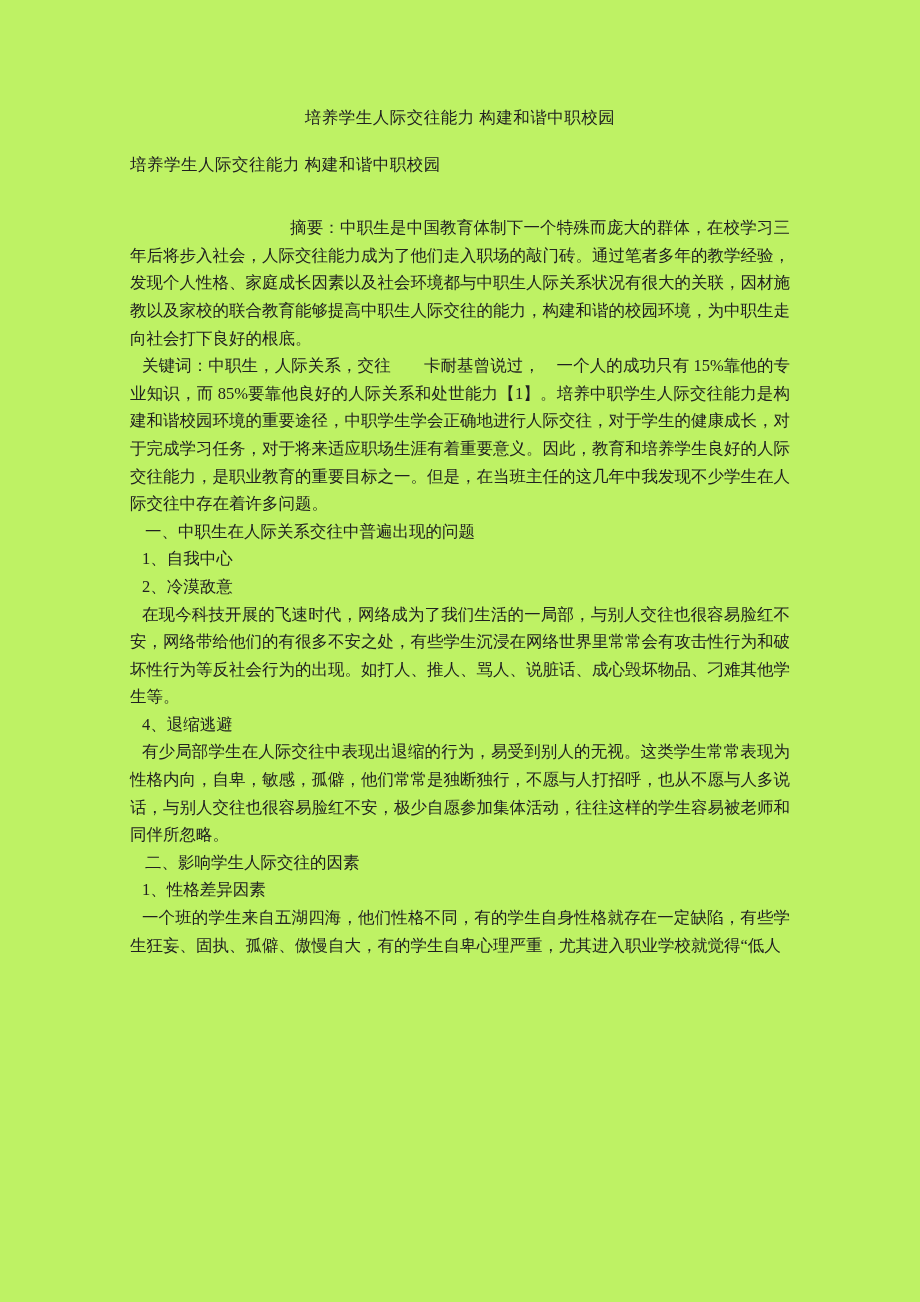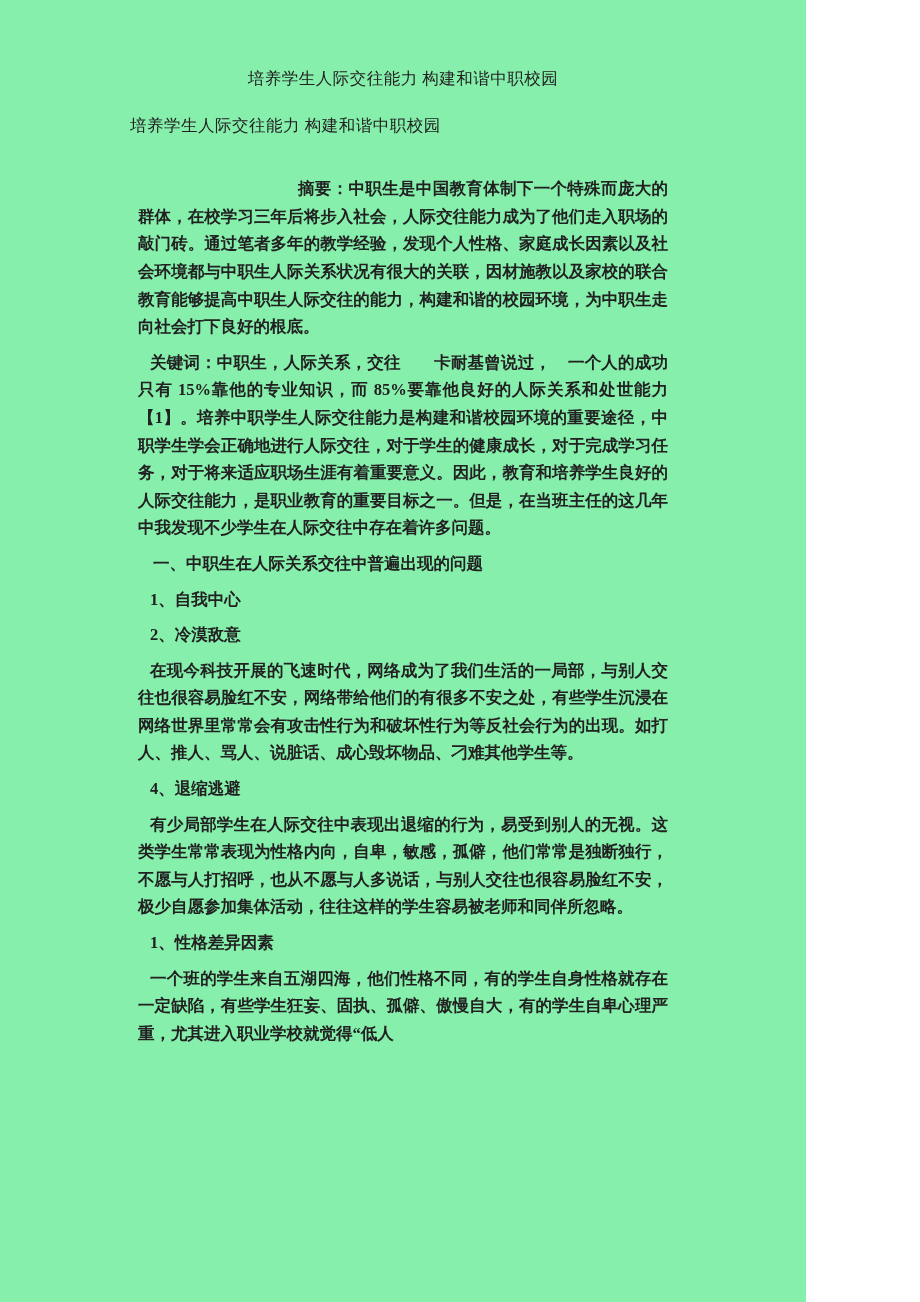--- a/index.html
+++ b/index.html
@@ -8,25 +8,25 @@
     background: #ffffff;
   }
   body {
     width: 920px;
     height: 1302px;
     overflow: hidden;
     font-family: "Liberation Serif", "DejaVu Serif", serif;
   }
   .page {
     position: relative;
-    width: 806px;
+    width: 920px;
     height: 1302px;
-    background: #86efac;
+    background: #bef264;
     box-sizing: border-box;
-    padding: 65px 130px 0 130px;
+    padding: 104px 130px 0 130px;
     color: #212121;
     font-size: 16.5px;
     line-height: 27.6px;
   }
   .title-center {
     margin: 0;
     font-size: 16.5px;
     font-weight: normal;
     text-align: center;
     line-height: 27.6px;
@@ -34,27 +34,26 @@
   }
   .title-left {
     margin-top: 19px;
     line-height: 27.6px;
     letter-spacing: 0.5px;
   }
   .doc-body {
     margin-top: 36px;
   }
   .para {
-    margin: 8px;
+    margin: 0;
     padding: 0;
     text-align: justify;
     text-justify: inter-ideograph;
     line-height: 27.6px;
     word-break: break-all;
-    font-weight: bold;
   }
   .p-abstract        { text-indent: 160px; }
   .p-keywords        { text-indent: 12px; }
   .p-heading-section { text-indent: 15px; }
   .p-heading-num     { text-indent: 12px; }
   .p-body            { text-indent: 12px; }
 </style>
 </head>
 <body>
 
@@ -63,16 +62,17 @@
   <div class="title-left">培养学生人际交往能力 构建和谐中职校园</div>
   <div class="doc-body" id="paragraphs">
       <p class="para p-abstract">摘要：中职生是中国教育体制下一个特殊而庞大的群体，在校学习三年后将步入社会，人际交往能力成为了他们走入职场的敲门砖。通过笔者多年的教学经验，发现个人性格、家庭成长因素以及社会环境都与中职生人际关系状况有很大的关联，因材施教以及家校的联合教育能够提高中职生人际交往的能力，构建和谐的校园环境，为中职生走向社会打下良好的根底。</p>
       <p class="para p-keywords">关键词：中职生，人际关系，交往　　卡耐基曾说过，　一个人的成功只有 15%靠他的专业知识，而 85%要靠他良好的人际关系和处世能力【1】。培养中职学生人际交往能力是构建和谐校园环境的重要途径，中职学生学会正确地进行人际交往，对于学生的健康成长，对于完成学习任务，对于将来适应职场生涯有着重要意义。因此，教育和培养学生良好的人际交往能力，是职业教育的重要目标之一。但是，在当班主任的这几年中我发现不少学生在人际交往中存在着许多问题。</p>
       <p class="para p-heading-section">一、中职生在人际关系交往中普遍出现的问题</p>
       <p class="para p-heading-num">1、自我中心</p>
       <p class="para p-heading-num">2、冷漠敌意</p>
       <p class="para p-body">在现今科技开展的飞速时代，网络成为了我们生活的一局部，与别人交往也很容易脸红不安，网络带给他们的有很多不安之处，有些学生沉浸在网络世界里常常会有攻击性行为和破坏性行为等反社会行为的出现。如打人、推人、骂人、说脏话、成心毁坏物品、刁难其他学生等。</p>
       <p class="para p-heading-num">4、退缩逃避</p>
       <p class="para p-body">有少局部学生在人际交往中表现出退缩的行为，易受到别人的无视。这类学生常常表现为性格内向，自卑，敏感，孤僻，他们常常是独断独行，不愿与人打招呼，也从不愿与人多说话，与别人交往也很容易脸红不安，极少自愿参加集体活动，往往这样的学生容易被老师和同伴所忽略。</p>
+      <p class="para p-heading-section">二、影响学生人际交往的因素</p>
       <p class="para p-heading-num">1、性格差异因素</p>
       <p class="para p-body">一个班的学生来自五湖四海，他们性格不同，有的学生自身性格就存在一定缺陷，有些学生狂妄、固执、孤僻、傲慢自大，有的学生自卑心理严重，尤其进入职业学校就觉得“低人</p>
     </div>
 </div>
 
 </body></html>

